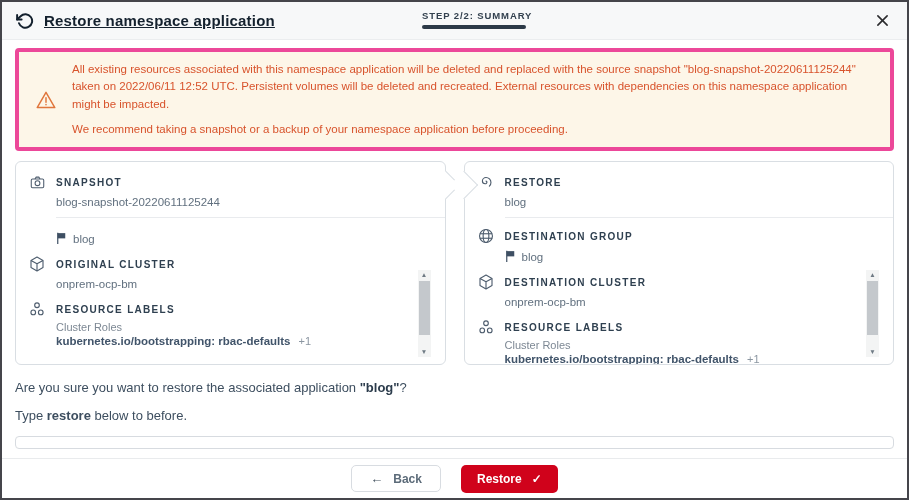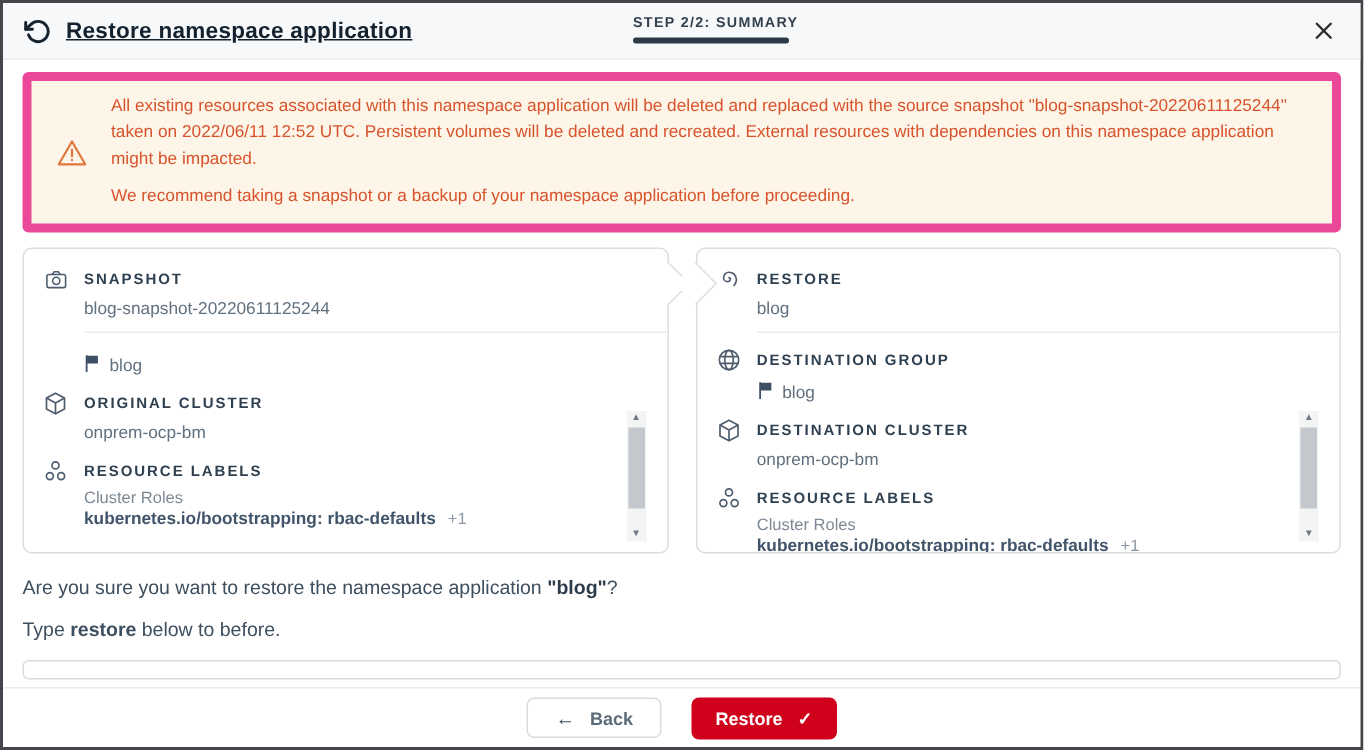--- a/index.html
+++ b/index.html
@@ -19,21 +19,21 @@
   .step-label{ font-size:9.5px; font-weight:700; color:#33414f; letter-spacing:.9px; white-space:nowrap; }
   .step-bar{ height:4px; background:#2c3a48; border-radius:2px; margin-top:4px; width:104px; }
   .close-btn{ margin-left:auto; background:none; border:none; cursor:pointer; padding:4px; display:flex; }
   
   .bd{ flex:1; padding:8px 13px 0; overflow:hidden; }
   .sect-title-row{ display:flex; align-items:center; gap:14px; margin:2px 0 9px; }
   .sect-title-row .line{ flex:1; height:1px; background:#e3e6ea; }
   .sect-title{ font-size:10px; font-weight:700; color:#46566a; letter-spacing:1.4px; white-space:nowrap; }
   
   .warn{
-    background:#fdf6e8; border:6px solid #ec4899; border-radius:4px;
+    background:#fdf6e8; border:4px solid #ec4899; border-radius:4px;
     display:flex; align-items:center; gap:15px; padding:9px 16px; min-height:70px;justify-content:flex-end;
   }
   .warn-text p{ font-size:11.5px; line-height:1.5; color:#d8532c; }
   .warn-text p + p{ margin-top:8px; }
   
   .panels{ display:flex; gap:18px; margin-top:10px;justify-content:space-between; }
   .panel{
     flex:1; height:204px; background:#fff; border:1px solid #d9dee3; border-radius:6px;
     position:relative; display:flex; flex-direction:column;
   }
@@ -255,21 +255,21 @@
           <div class="sbar">
             <span class="s-arrow s-up">▲</span>
             <span class="s-thumb"></span>
             <span class="s-arrow s-down">▼</span>
           </div>
         </div>
       </div>
 
     </div>
 
-    <p class="q"><span>Are you sure you want to restore the namespace application </span><strong>"blog"</strong><span>?</span></p>
+    <p class="q"><span>Are you sure you want to restore the associated application </span><strong>"blog"</strong><span>?</span></p>
     <p class="t"><span>Type </span><strong>restore</strong><span> below to before.</span></p>
 
     <div class="inp">
       
       
     </div>
 
   </div>
 
   <div class="ftr">

